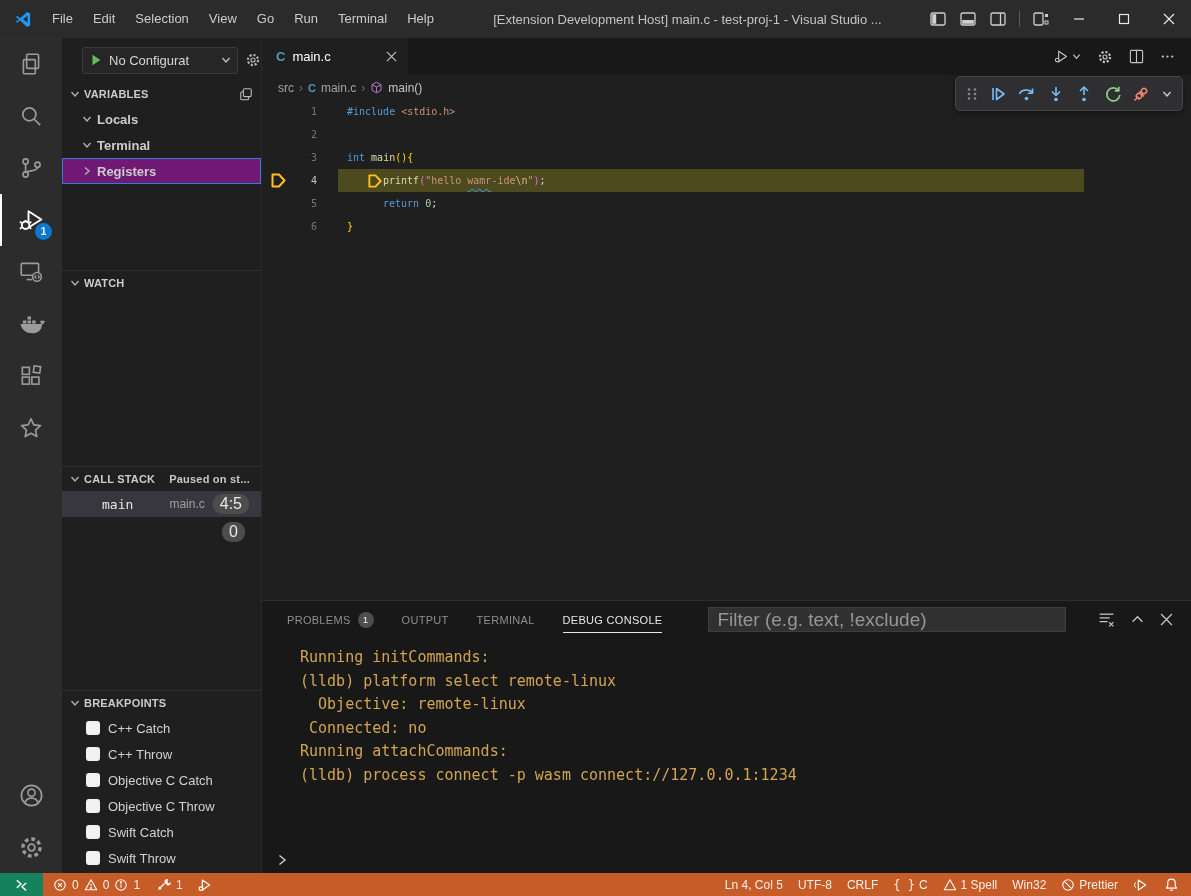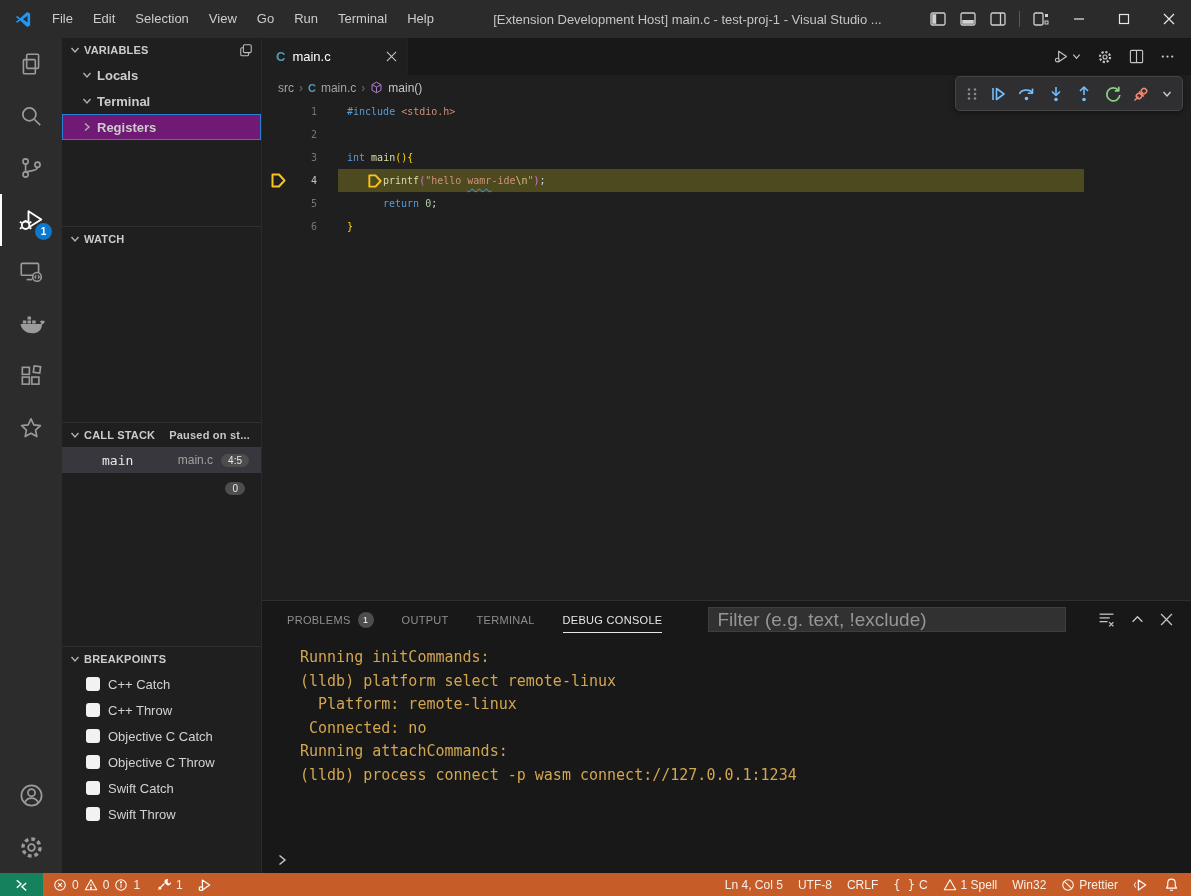--- a/index.html
+++ b/index.html
@@ -46,21 +46,21 @@
   .sec-header .chev { margin-right:4px; color:#b0b0b0; }
   .sec-header .desc { font-size:11px; font-weight:bold; color:#c7c7c7; margin-left:14px; white-space:nowrap; }
   .sec-header .hdr-act { margin-left:auto; color:#bdbdbd; }
   .tree-row { height:26px; display:flex; align-items:center; padding-left:20px; color:#cccccc; position:relative; }
   .tree-row .chev { margin-right:5px; color:#b0b0b0; }
   .tree-row .t-label { font-weight:bold; font-size:13px; }
   .tree-row.selected { background:#701a75; outline:1px solid #2a7ed4; outline-offset:-1px; }
   .cs-row { height:26px; display:flex; align-items:center; background:#37373d; padding:0 12px 0 40px; }
   .cs-name { font-family:"DejaVu Sans Mono", monospace; font-size:13px; color:#e8e8e8; flex:1; }
   .cs-file { color:#a0a0a0; font-size:12px; margin-right:8px; }
-  .pill { background:#4d4d4d; color:#e8e8e8; font-size:10px; border-radius:9px; padding:1px 7px; }
+  .pill { background:#4d4d4d; color:#e8e8e8; font-size:16px; border-radius:9px; padding:1px 7px; }
   .cs-extra { height:30px; display:flex; align-items:center; justify-content:flex-end; padding-right:16px; }
   .bp-row { height:26px; display:flex; align-items:center; padding-left:24px; }
   .bp-check { width:14px; height:14px; background:#f2f2f2; border-radius:3px; margin-right:8px; flex:none; }
   .bp-label { font-size:13px; color:#d2d2d2; }
 
   
   .editor-col { flex:1; display:flex; flex-direction:column; position:relative; background:#1f1f1f; min-width:0; }
   .tabbar { height:37px; background:#181818; display:flex; align-items:stretch; }
   .tab { width:146px; background:#1f1f1f; display:flex; align-items:center; padding:0 10px 0 14px;
     border-right:1px solid #222; }
@@ -277,20 +277,41 @@
       <span>
           <svg width="27" height="27" viewBox="0 0 24 24" fill="none" stroke="currentColor">
             <circle cx="12" cy="12" r="3" stroke-width="1.6"></circle>
             <circle cx="12" cy="12" r="7.6" stroke-width="3" stroke-dasharray="3.3 2.6"></circle>
           </svg>
         </span>
     </div>
   </div>
 
   <div class="sidebar">
+    <div class="sb-toolbar">
+      <div class="cfg-box">
+        <span>
+          <svg width="14" height="14" viewBox="0 0 16 16">
+              <path d="M4 2l9 6-9 6z" fill="#5fbf5f"></path>
+            </svg>
+        </span>
+        <span class="lbl">No Configurat</span>
+        <span>
+          <svg width="10" height="10" viewBox="0 0 10 10" fill="none" stroke="#bdbdbd" stroke-width="1.4">
+              <path d="M1.5 3l3.5 4 3.5-4"></path>
+            </svg>
+        </span>
+      </div>
+      <span class="sb-gear">
+        <svg width="16" height="16" viewBox="0 0 24 24" fill="none" stroke="currentColor">
+            <circle cx="12" cy="12" r="3" stroke-width="1.8"></circle>
+            <circle cx="12" cy="12" r="7.6" stroke-width="3.2" stroke-dasharray="3.3 2.6"></circle>
+          </svg>
+      </span>
+    </div>
 
     <div class="section first" style="height:188px;">
       <div class="sec-header">
         <span class="chev">
             <svg width="10" height="10" viewBox="0 0 10 10" fill="none" stroke="currentColor" stroke-width="1.4">
               <path d="M1.5 3l3.5 4 3.5-4"></path>
             </svg>
           </span>
         <span>VARIABLES</span>
         <span class="hdr-act">
@@ -563,21 +584,21 @@
           <span>
               <svg width="13" height="13" viewBox="0 0 12 12" stroke="currentColor" stroke-width="1.2">
                 <path d="M1 1l10 10M11 1L1 11"></path>
               </svg>
             </span>
         </div>
       </div>
       <div class="console" id="console-out">
           <div>Running initCommands:</div>
           <div>(lldb) platform select remote-linux</div>
-          <div>  Platform: remote-linux</div>
+          <div>  Objective: remote-linux</div>
           <div> Connected: no</div>
           <div>Running attachCommands:</div>
           <div>(lldb) process connect -p wasm connect://127.0.0.1:1234</div>
         </div>
       <div class="console-input">
         <span>
             <svg width="12" height="12" viewBox="0 0 12 12" fill="none" stroke="#c8c8c8" stroke-width="1.5">
               <path d="M3.5 1.5L9 6l-5.5 4.5"></path>
             </svg>
           </span>

